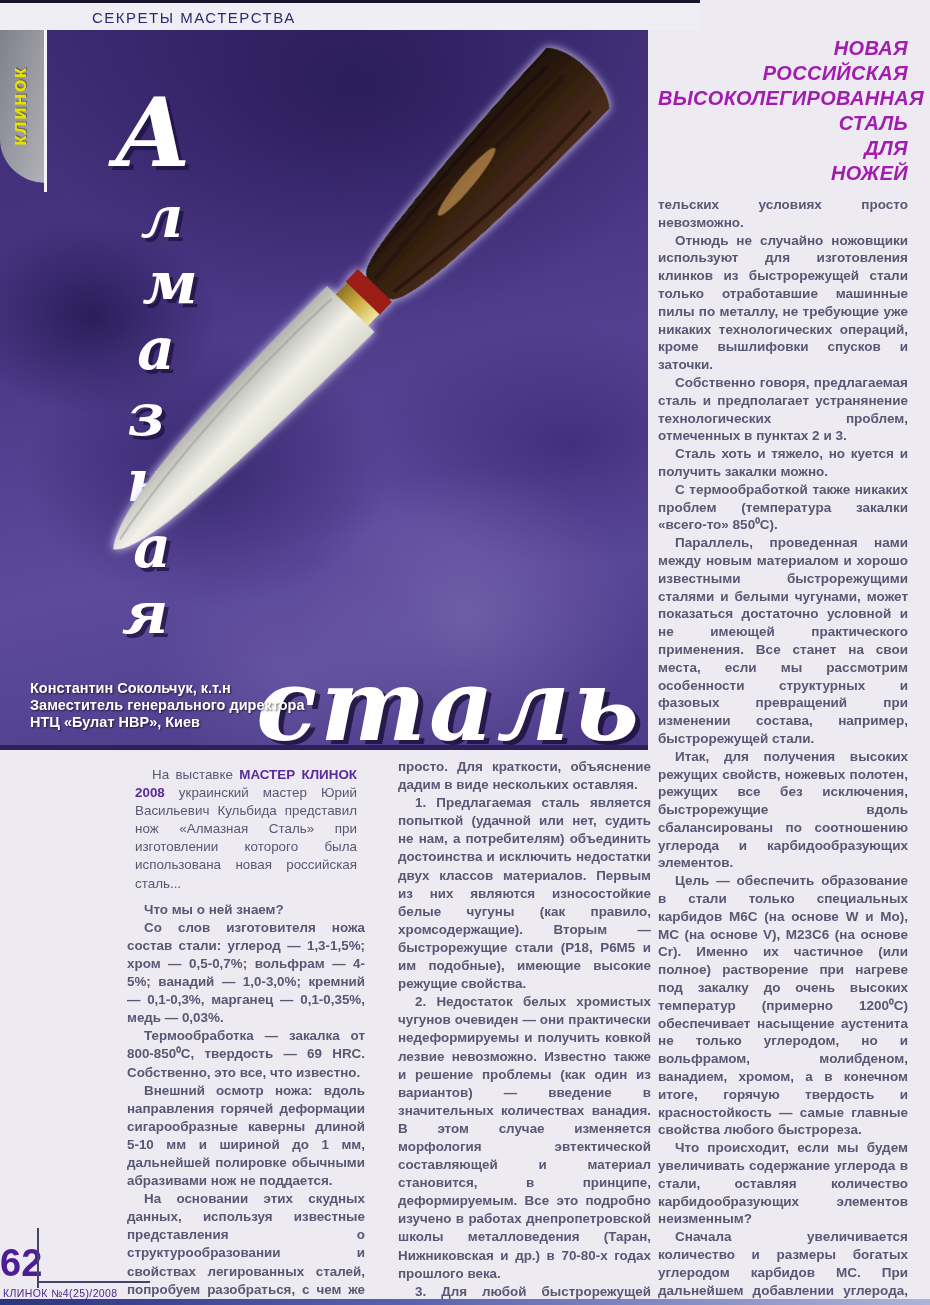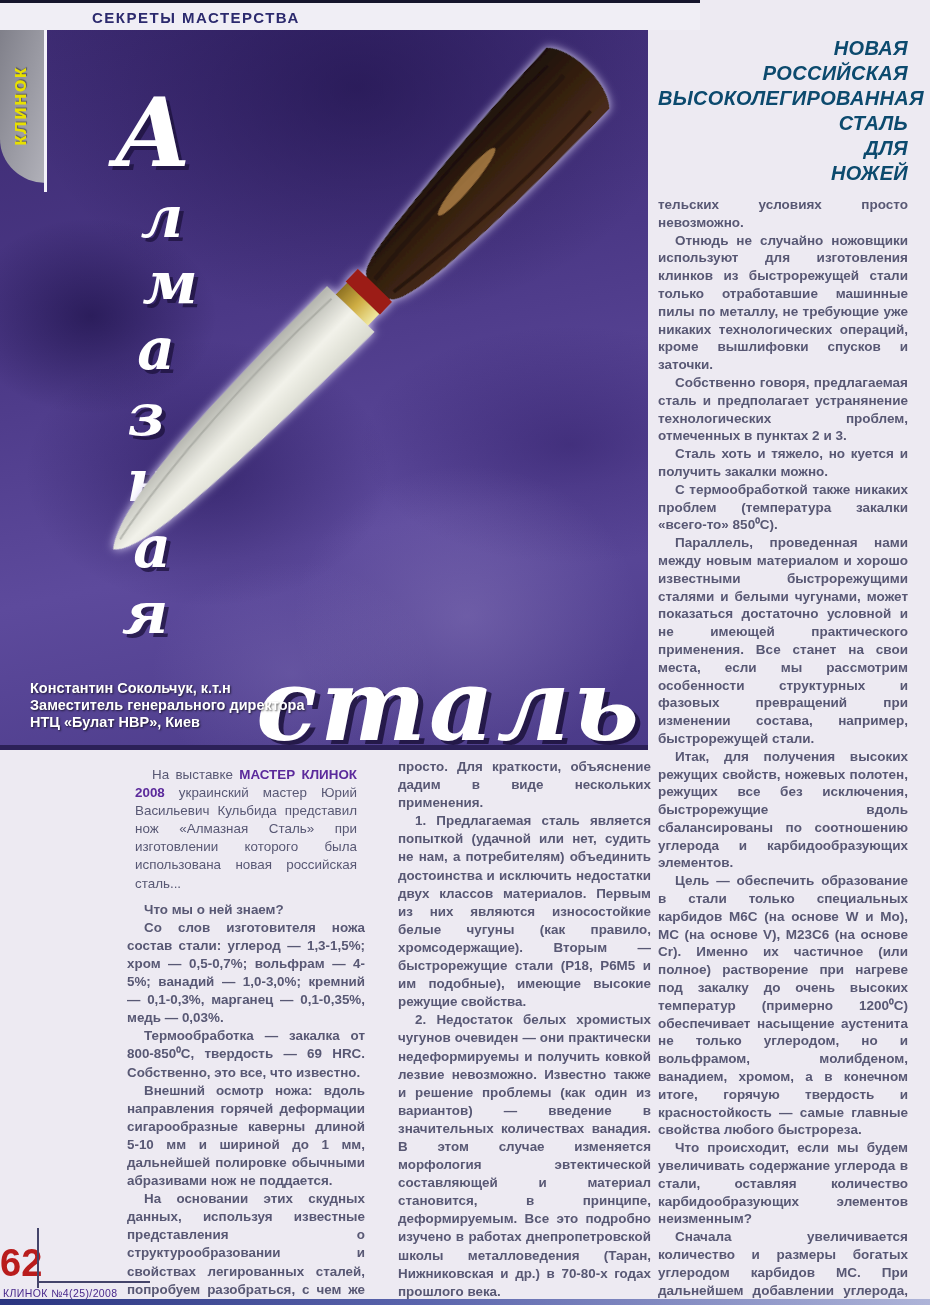--- a/index.html
+++ b/index.html
@@ -2,21 +2,21 @@
 <html lang="ru"><head>
 <meta charset="utf-8">
 <style>
   html,body{margin:0;padding:0;}
   body{font-family:"Liberation Sans",sans-serif;background:#d8d6e0;}
   .page{position:relative;width:930px;height:1305px;margin:0 auto;background:#edeaf2;overflow:hidden;}
 
   
   .topline{position:absolute;top:0;left:0;width:700px;height:3px;background:#16152c;}
   .header-band{position:absolute;top:3px;left:0;width:700px;height:27px;background:#f0eef5;}
-  .section-title{display:inline-block;margin:6px 0 0 92px;font-size:15px;font-weight:bold;
+  .section-title{display:inline-block;margin:6px 0 0 92px;font-size:15px;font-weight:normal;
      letter-spacing:1.5px;color:#2c2a6e;}
 
   
   .hero{position:absolute;left:0;top:30px;width:648px;height:715px;overflow:hidden;
      background:
        radial-gradient(ellipse 180px 140px at 14% 40%, rgba(18,8,58,.55), transparent 70%),
        radial-gradient(ellipse 260px 190px at 32% 62%, rgba(28,14,78,.50), transparent 70%),
        radial-gradient(ellipse 240px 210px at 72% 82%, rgba(160,145,205,.32), transparent 72%),
        radial-gradient(ellipse 300px 170px at 88% 58%, rgba(38,20,92,.45), transparent 70%),
        radial-gradient(ellipse 420px 300px at 55% 8%, rgba(24,12,66,.55), transparent 78%),
@@ -50,35 +50,35 @@
      font-family:"DejaVu Serif",serif;font-weight:bold;font-style:italic;
      font-size:100px;line-height:1;letter-spacing:3px;color:#ffffff;
      text-shadow:5px 4px 0 rgba(25,15,55,.8);}
 
   .credit{position:absolute;left:30px;bottom:14px;width:280px;z-index:5;text-align:left;
      color:#ffffff;font-weight:bold;font-size:14.5px;line-height:17px;
      text-shadow:1px 1px 2px rgba(0,0,0,.65);}
 
   
   .rightcol{position:absolute;left:658px;top:30px;width:250px;}
-  .headline{margin:6px 0 10px;text-align:right;color:#0c4a6e;font-weight:bold;font-style:italic;
+  .headline{margin:6px 0 10px;text-align:right;color:#a21caf;font-weight:bold;font-style:italic;
      font-size:20px;line-height:25px;letter-spacing:.3px;}
   .colbody p.para{margin:0;text-indent:17px;text-align:justify;hyphens:auto;font-weight:bold;}
   .rightcol .colbody{font-size:13.5px;line-height:17.8px;color:#585874;}
   .cont p.para:first-child{text-indent:0;}
 
   
   .col{position:absolute;top:758px;font-size:13.4px;line-height:18.1px;color:#585874;}
   .col .para{margin:8px;text-indent:17px;text-align:justify;hyphens:auto;}
   .col1{left:127px;width:238px;}
   .col2{left:398px;width:253px;}
   .hl{color:#5b2a9b;font-weight:bold;}
 
   
-  .page-num{position:absolute;left:0px;top:1242px;font-size:38px;font-weight:bold;color:#b91c1c;}
+  .page-num{position:absolute;left:0px;top:1242px;font-size:38px;font-weight:bold;color:#4c1d95;}
   .foot-vline{position:absolute;left:37px;top:1228px;width:2px;height:60px;background:#44446a;}
   .foot-hline{position:absolute;left:37px;top:1281px;width:113px;height:2px;background:#44446a;}
   .imprint{position:absolute;left:3px;top:1287px;font-size:10.5px;font-weight:normal;
      letter-spacing:.4px;color:#4a2a8c;}
   .bottom-strip{position:absolute;left:0;bottom:0;width:930px;height:6px;
      background:linear-gradient(90deg,#2a3580,#5a64ac 45%,#aeb4d8 100%);}
 </style>
 </head>
 <body>
 
@@ -177,21 +177,21 @@
         <p class="para">Что мы о ней знаем?</p>
         <p class="para">Со слов изготовителя ножа состав стали: углерод — 1,3-1,5%; хром — 0,5-0,7%; вольфрам — 4-5%; ванадий — 1,0-3,0%; кремний — 0,1-0,3%, марганец — 0,1-0,35%, медь — 0,03%.</p>
         <p class="para">Термообработка — закалка от 800-850⁰С, твердость — 69 HRC. Собственно, это все, что известно.</p>
         <p class="para">Внешний осмотр ножа: вдоль направления горячей деформации сигарообразные каверны длиной 5-10 мм и шириной до 1 мм, дальнейшей полировке обычными абразивами нож не поддается.</p>
         <p class="para">На основании этих скудных данных, используя известные представления о структурообразовании и свойствах легированных сталей, попробуем разобраться, с чем же мы имеем дело в действительности. Ведь для неискушенных людей этот материал можно представить как открытие или некий феномен.</p>
       </div>
   </div>
 
   <div class="col col2">
     <div class="colbody cont">
-        <p class="para">просто. Для краткости, объяснение дадим в виде нескольких применения.</p>
+        <p class="para">просто. Для краткости, объяснение дадим в виде нескольких оставляя.</p>
         <p class="para">1. Предлагаемая сталь является попыткой (удачной или нет, судить не нам, а потребителям) объединить достоинства и исключить недостатки двух классов материалов. Первым из них являются износостойкие белые чугуны (как правило, хромсодержащие). Вторым — быстрорежущие стали (Р18, Р6М5 и им подобные), имеющие высокие режущие свойства.</p>
         <p class="para">2. Недостаток белых хромистых чугунов очевиден — они практически недеформируемы и получить ковкой лезвие невозможно. Известно также и решение проблемы (как один из вариантов) — введение в значительных количествах ванадия. В этом случае изменяется морфология эвтектической составляющей и материал становится, в принципе, деформируемым. Все это подробно изучено в работах днепропетровской школы металловедения (Таран, Нижниковская и др.) в 70-80-х годах прошлого века.</p>
         <p class="para">3. Для любой быстрорежущей стали характерен целый комплекс технологических трудностей, связанных с термообработкой, решить которые в люби-</p>
       </div>
   </div>
 
   <div class="page-num">62</div>
   <div class="foot-vline"></div>
   <div class="foot-hline"></div>
   <div class="imprint">КЛИНОК  №4(25)/2008</div>

